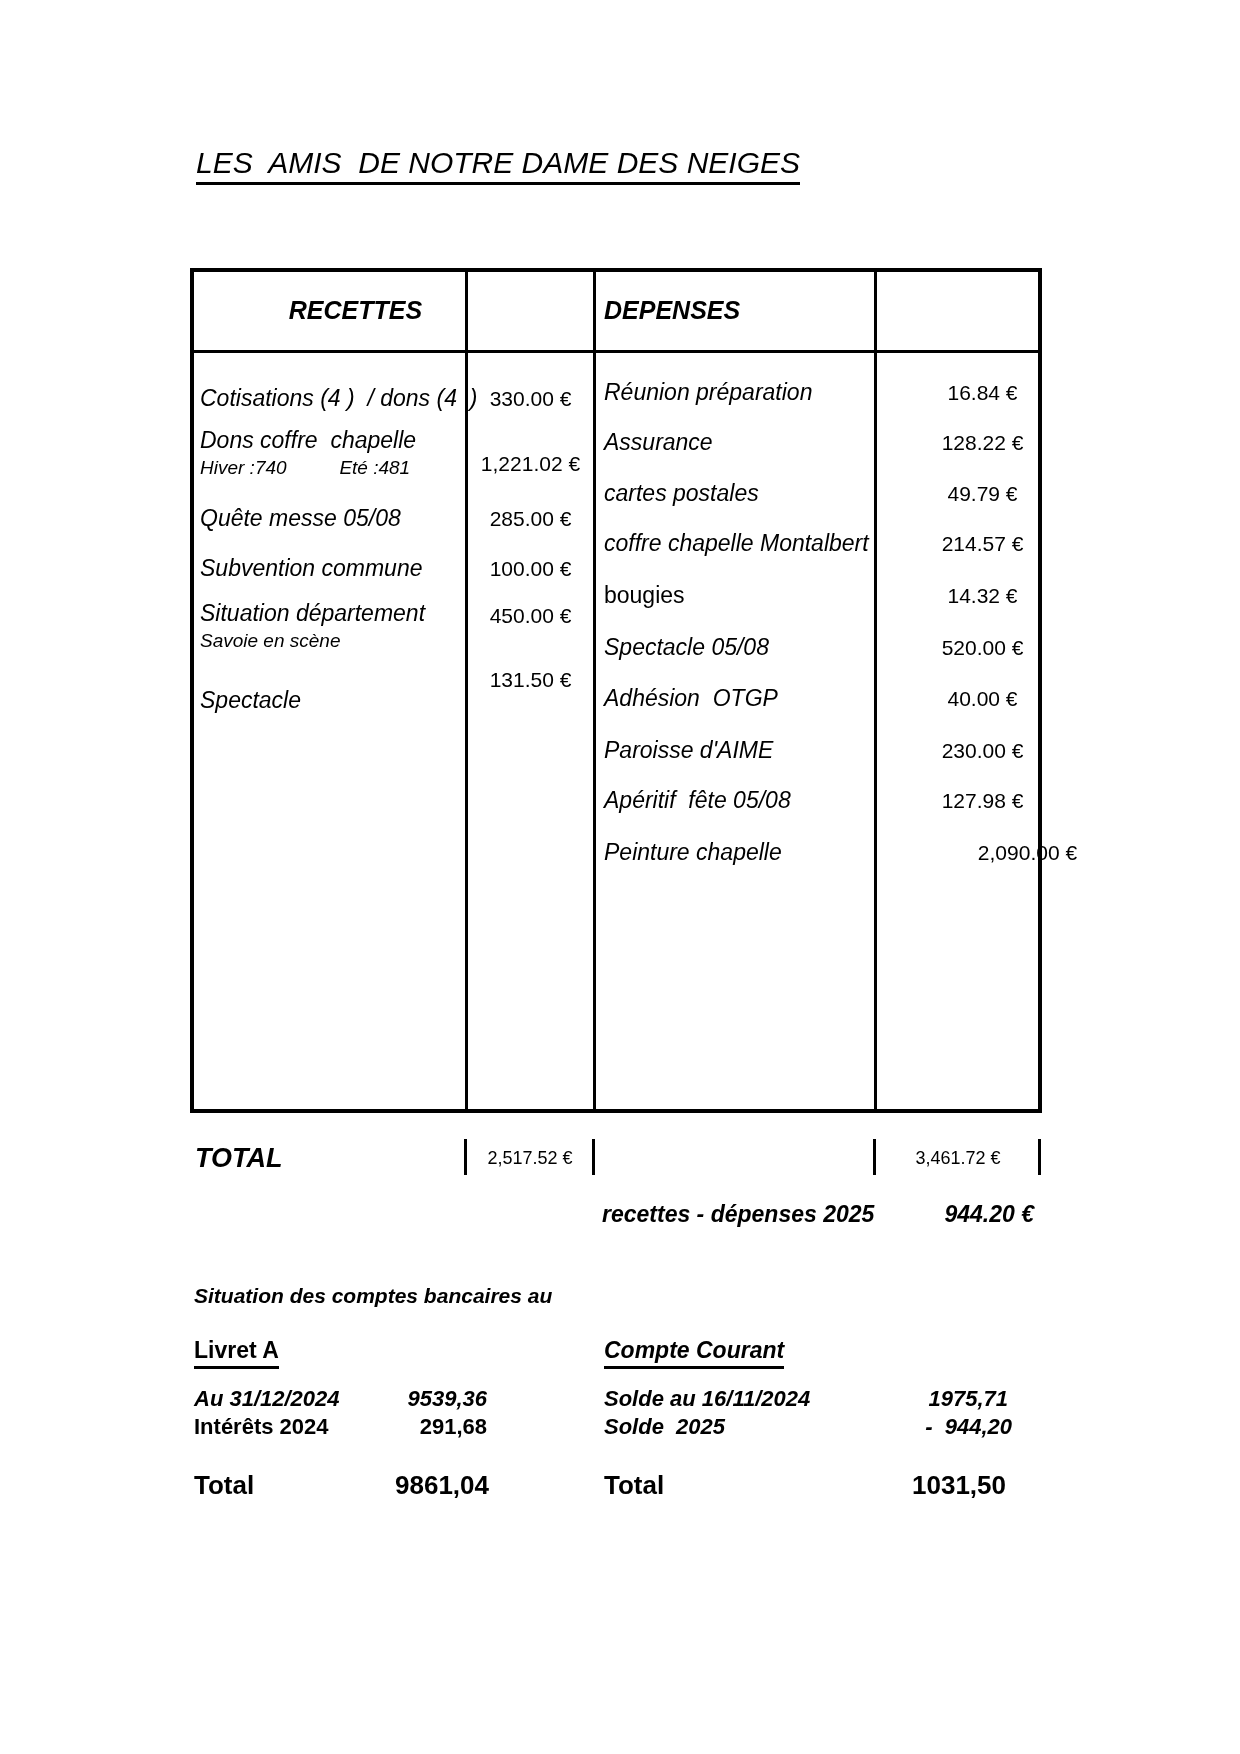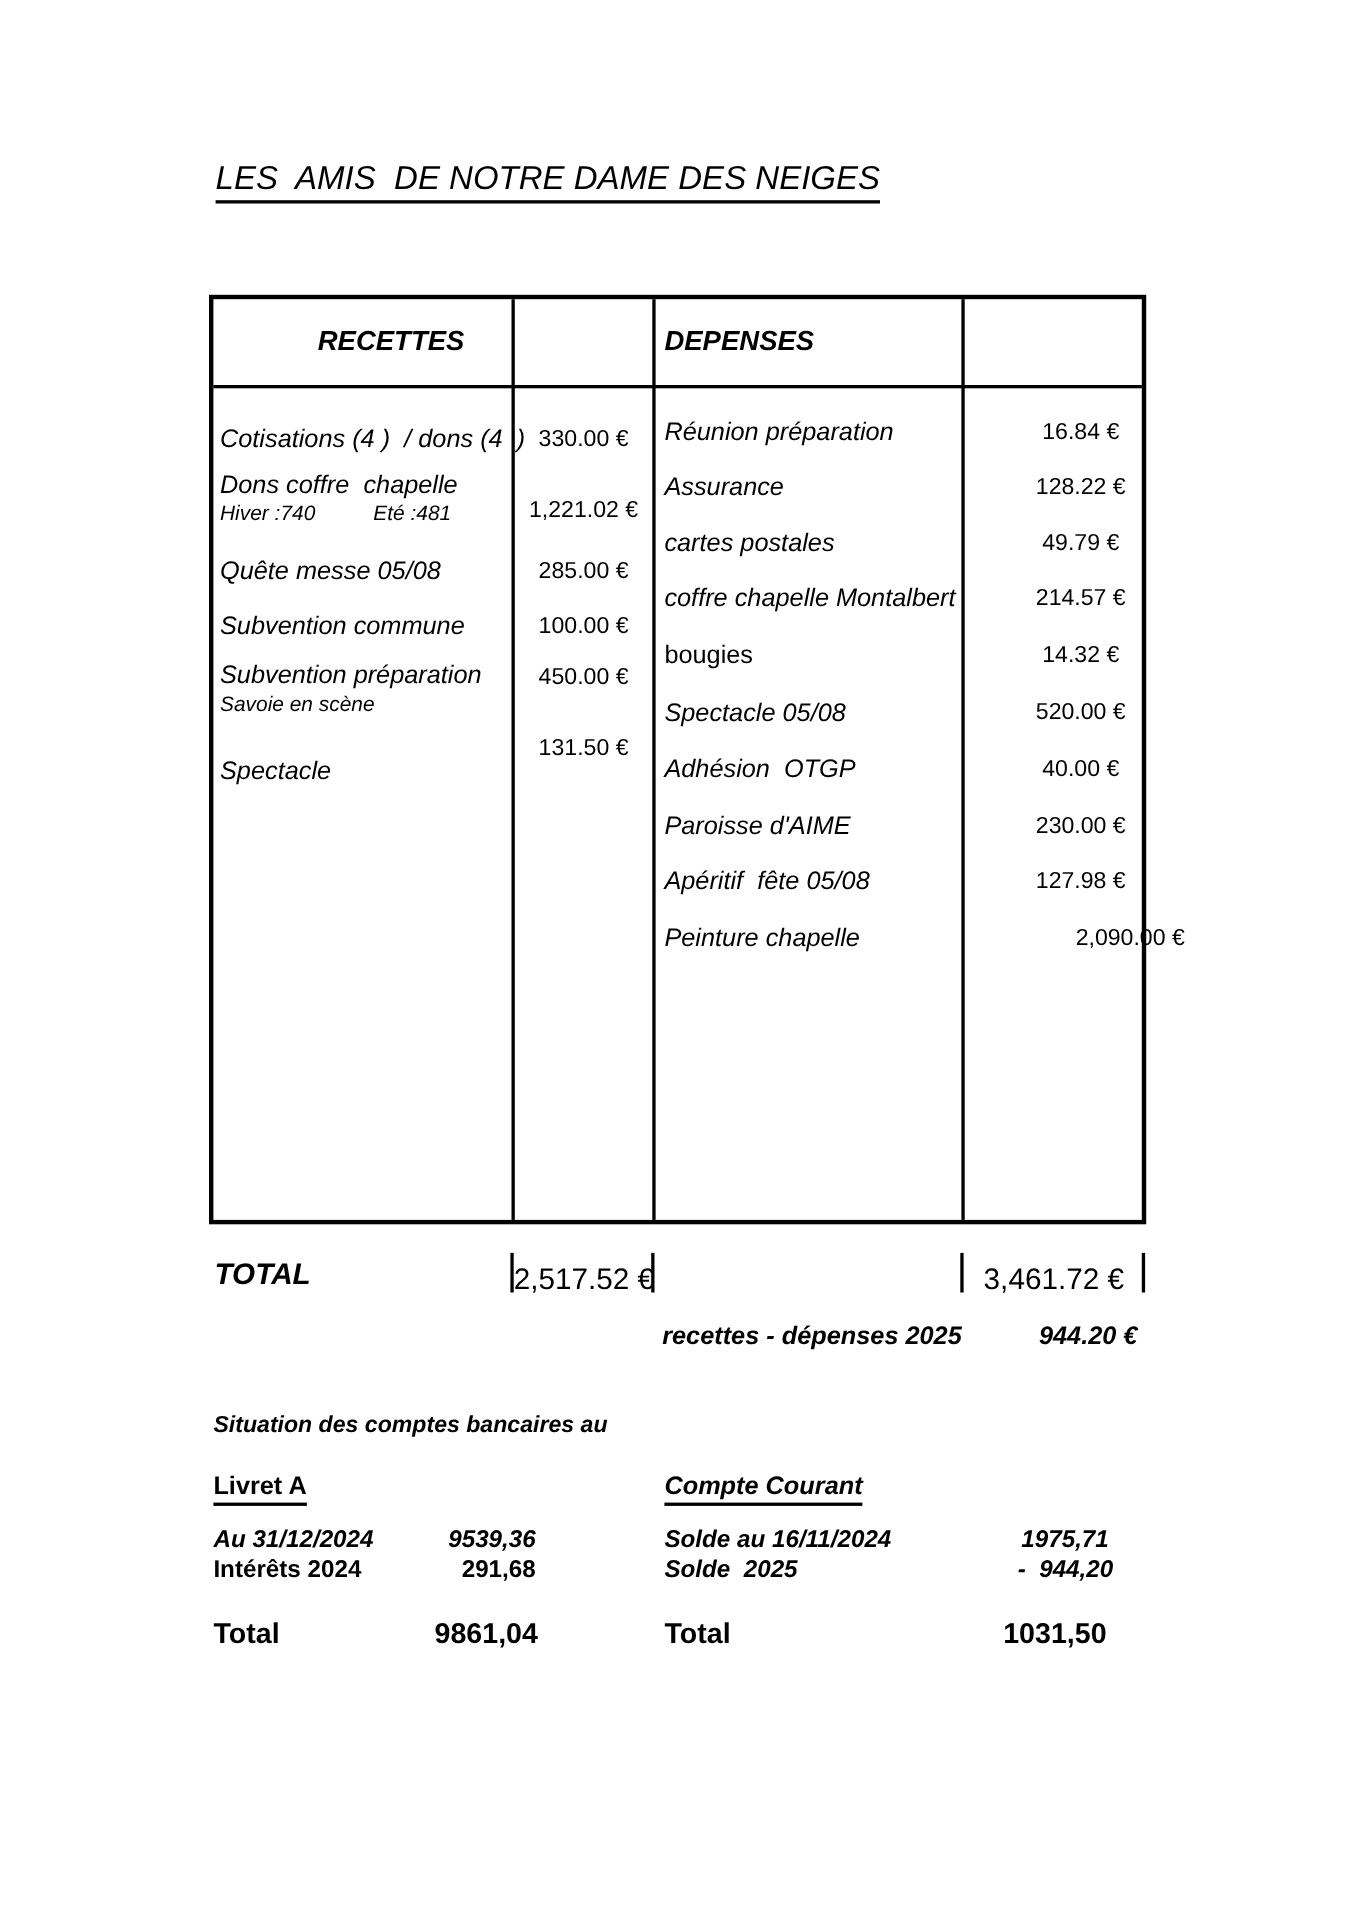--- a/index.html
+++ b/index.html
@@ -24,21 +24,21 @@
   .vline{position:absolute;top:0;bottom:0;width:3px;background:#000;}
   .hline{position:absolute;left:0;right:0;height:3px;background:#000;}
   .colhead{font-size:25px;font-weight:bold;font-style:italic;}
   .lbl{font-size:23px;font-style:italic;}
   .lbl-sub{font-size:19px;font-style:italic;}
   .amt{font-size:21px;text-align:center;}
   .amt-col2{left:274px;width:125px;}
   .amt-col4{left:683px;width:151px;margin-left:30px;}
   .totalbar{position:absolute;width:3px;height:36px;top:1139px;background:#000;}
   .total-label{font-size:27px;}
-  .total-amt{font-size:27px;text-align:center;}
+  .total-amt{font-size:18px;text-align:center;}
   .balance{font-size:23px;}
   .acc-head{font-size:21px;}
   .acc-title{font-size:23px;}
   .acc-row{font-size:22px;}
   .acc-total{font-size:26px;}
   .right{text-align:right;}
 </style>
 </head>
 <body>
 
@@ -53,21 +53,21 @@
     <div class="hline" style="top:78px;"></div>
 
     <div class="t colhead" style="left:26px;width:271px;top:24px;text-align:center;">RECETTES</div>
     <div class="t colhead" style="left:410px;top:24px;">DEPENSES</div>
 
     <div class="t lbl" style="left:6px;top:113px;">Cotisations (4 )  / dons (4  )</div>
     <div class="t lbl" style="left:6px;top:155px;">Dons coffre  chapelle</div>
     <div class="t lbl-sub" style="left:6px;top:185px;">Hiver :740          Eté :481</div>
     <div class="t lbl" style="left:6px;top:233px;">Quête messe 05/08</div>
     <div class="t lbl" style="left:6px;top:283px;">Subvention commune</div>
-    <div class="t lbl" style="left:6px;top:328px;">Subvention préparation</div>
+    <div class="t lbl" style="left:6px;top:328px;">Situation département</div>
     <div class="t lbl-sub" style="left:6px;top:358px;">Savoie en scène</div>
     <div class="t lbl" style="left:6px;top:415px;">Spectacle</div>
 
     <div class="t amt amt-col2" style="top:115px;">330.00 €</div>
     <div class="t amt amt-col2" style="top:180px;">1,221.02 €</div>
     <div class="t amt amt-col2" style="top:235px;">285.00 €</div>
     <div class="t amt amt-col2" style="top:285px;">100.00 €</div>
     <div class="t amt amt-col2" style="top:332px;">450.00 €</div>
     <div class="t amt amt-col2" style="top:396px;">131.50 €</div>
 

